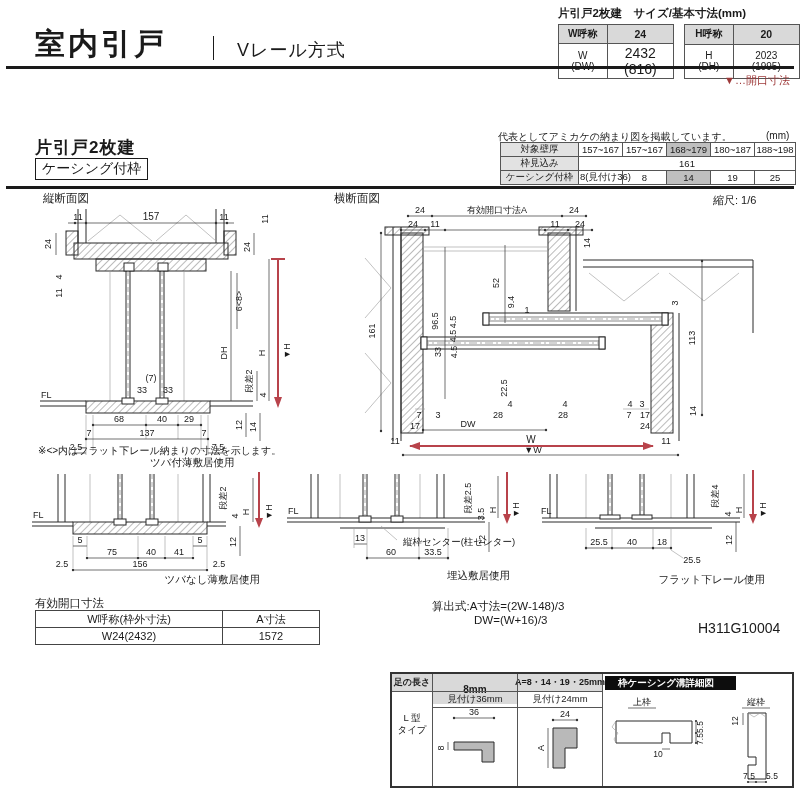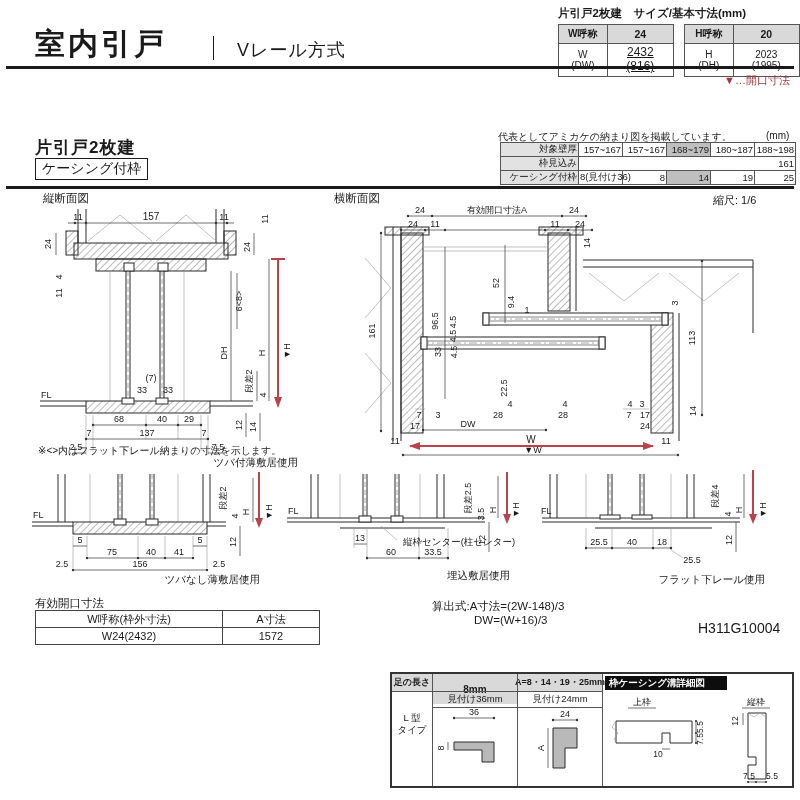--- a/index.html
+++ b/index.html
@@ -8,21 +8,21 @@
   .t { position:absolute; white-space:nowrap; }
   .rule { position:absolute; left:6px; right:6px; height:3px; background:#1a1a1a; }
   .ttl { font-size:30px; font-weight:bold; letter-spacing:3px; }
   .sub { font-size:18px; letter-spacing:1px; }
   .vbar { position:absolute; width:1px; background:#1a1a1a; }
   table { border-collapse:collapse; }
   .st td { border:1px solid #555; text-align:center; vertical-align:middle; }
   .hdr { background:#d9d9d9; font-weight:bold; }
   .hl  { background:#bfbfbf; }
   .lbl { background:#e2e2e2; }
-  .ct td { border:1px solid #555; text-align:right; font-size:9.5px; height:13px; padding:0 1px; }
+  .ct td { border:1px solid #555; text-align:center; font-size:9.5px; height:13px; padding:0 1px; }
   .et td { border:1px solid #444; text-align:center; font-size:11px; height:16px; padding:0 4px; }
   svg { position:absolute; overflow:visible; }
   svg text { font-size:9px; fill:#1a1a1a; }
   .geo  { stroke:#2a2a2a; stroke-width:1; fill:none; }
   .geo2 { stroke:#555; stroke-width:0.7; fill:none; }
   .dim  { stroke:#333; stroke-width:0.7; fill:none; }
   .thin { stroke:#999; stroke-width:0.6; fill:none; }
   .dash { stroke:#888; stroke-width:0.7; stroke-dasharray:5,3; }
   .dd   { stroke:#888; stroke-width:0.7; stroke-dasharray:8,3,2,3; }
   .dot  { fill:#333; }
@@ -46,21 +46,21 @@
       <tbody>
           <tr>
         <td class="hdr" style="width:46px; height:16px; font-size:10px;">W呼称</td>
         <td class="hdr" style="width:64px; font-size:10.5px;">24</td>
       </tr>
       <tr>
         <td style="height:30px; font-size:10px; line-height:1.15;">
           <div>W</div>
           <div>(DW)</div>
         </td>
-        <td style="font-size:12px; line-height:1.15;text-decoration:underline;">
+        <td style="font-size:14px; line-height:1.15;">
           <div>2432</div>
           <div>(816)</div>
         </td>
       </tr>
     </tbody>
       </table>
     <table class="st">
       <tbody>
           <tr>
         <td class="hdr" style="width:46px; height:16px; font-size:10px;">H呼称</td>
@@ -231,21 +231,21 @@
     <text x="124" y="219">40</text>
     <text x="151" y="219">29</text>
     <text x="51" y="233">7</text>
     <text x="109" y="233">137</text>
     <text x="166" y="233">7</text>
     <text x="38" y="247">2.5</text>
     <text x="180" y="247">7.5</text>
   </g>
 </svg>
 <div class="t" style="left:38px; top:444px; font-size:10px;">※&lt;&gt;内はフラット下レール納まりの寸法を示します。</div>
-<div class="t" style="left:150px; top:456px; width:148px; text-align:right; font-size:10.5px;">ツバ付薄敷居使用</div>
+<div class="t" style="left:150px; top:456px; width:148px; text-align:left; font-size:10.5px;">ツバ付薄敷居使用</div>
 
 <svg style="left:333px; top:203px;" width="467" height="264" viewBox="0 0 467 264">
   <defs>
     <pattern id="h2" width="5" height="5" patternUnits="userSpaceOnUse" patternTransform="rotate(45)">
       <line x1="0" y1="0" x2="0" y2="5" stroke="#555" stroke-width="0.8"></line>
     </pattern>
   </defs>
   <g>
     <g class="geo">
         <line x1="60" y1="24" x2="60" y2="238"></line>
@@ -572,21 +572,21 @@
   </table>
 
 <div class="t" style="left:432px; top:599px; font-size:11.5px;">算出式:A寸法=(2W-148)/3</div>
 <div class="t" style="left:474px; top:614px; font-size:11.5px;">DW=(W+16)/3</div>
 <div class="t" style="left:698px; top:620px; font-size:14px;">H311G10004</div>
 
 <div class="legbox" style="left:390px; top:672px; width:400px; height:112px;">
   <div class="t hdr" style="left:0; top:0; width:40px; height:17px; font-size:9px; display:flex; align-items:center; justify-content:center; background:#d9d9d9;">足の長さ</div>
   <div class="t hdr" style="left:41px; top:0; width:84px; height:30px; font-size:10px; display:flex; align-items:center; justify-content:center; background:#d9d9d9;">8mm</div>
   <div class="t hdr" style="left:126px; top:0; width:84px; height:17px; font-size:9px; display:flex; align-items:center; justify-content:center; background:#d9d9d9;">A=8・14・19・25mm</div>
-  <div class="t" style="left:213px; top:2px; width:118px; height:14px; background:#0d0d0d; color:#fff; font-size:9.5px; font-weight:bold; display:flex; align-items:center; padding-left:4px;">枠ケーシング溝詳細図</div>
+  <div class="t" style="left:213px; top:2px; width:118px; height:14px; background:#0d0d0d; color:#fff; font-size:9.5px; font-weight:bold; display:flex; align-items:center; padding-left:13px;">枠ケーシング溝詳細図</div>
 
   <div class="gline" style="left:40px; top:0; width:1px; height:112px;"></div>
   <div class="gline" style="left:125px; top:0; width:1px; height:112px;"></div>
   <div class="gline" style="left:210px; top:0; width:1px; height:112px;"></div>
   <div class="gline" style="left:0; top:17px; width:210px; height:1px;"></div>
   <div class="gline" style="left:41px; top:33px; width:169px; height:1px;"></div>
 
   <div class="t" style="left:0; top:38px; width:40px; text-align:center; font-size:9.5px; line-height:1.3;">
     <div>L 型</div>
     <div>タイプ</div>

